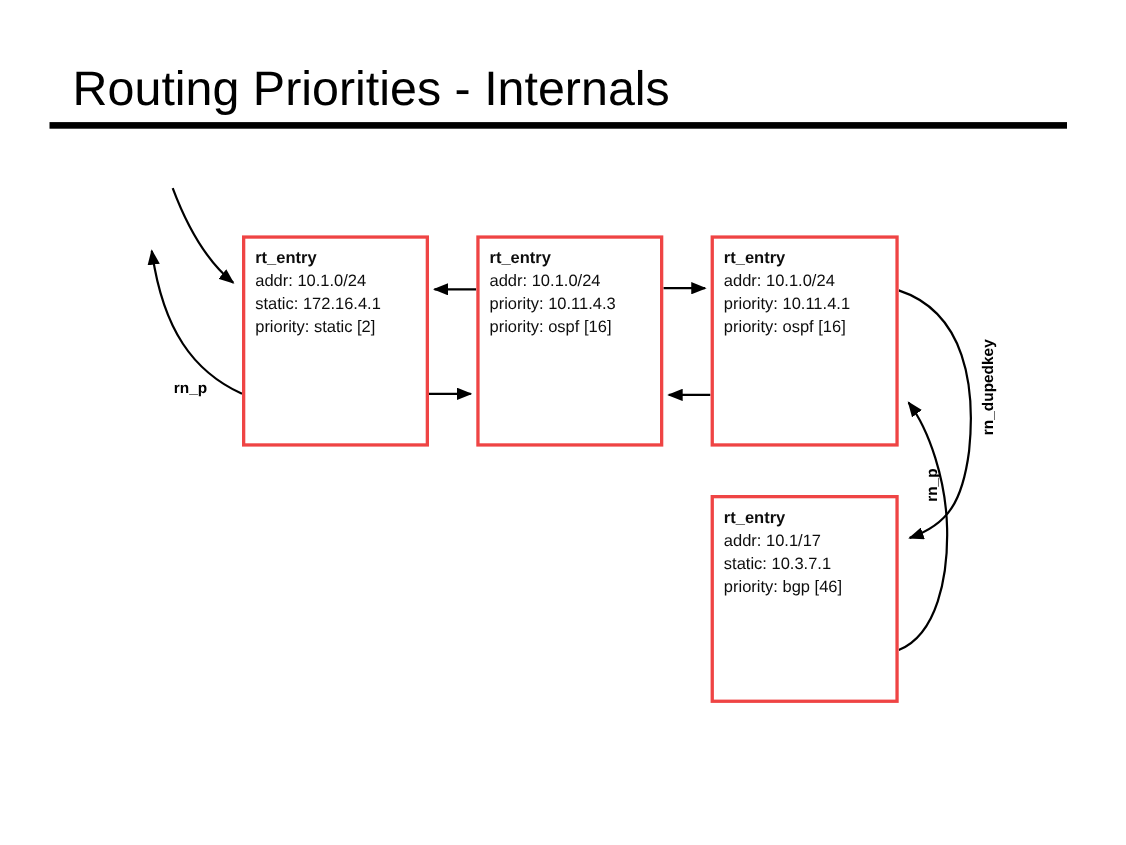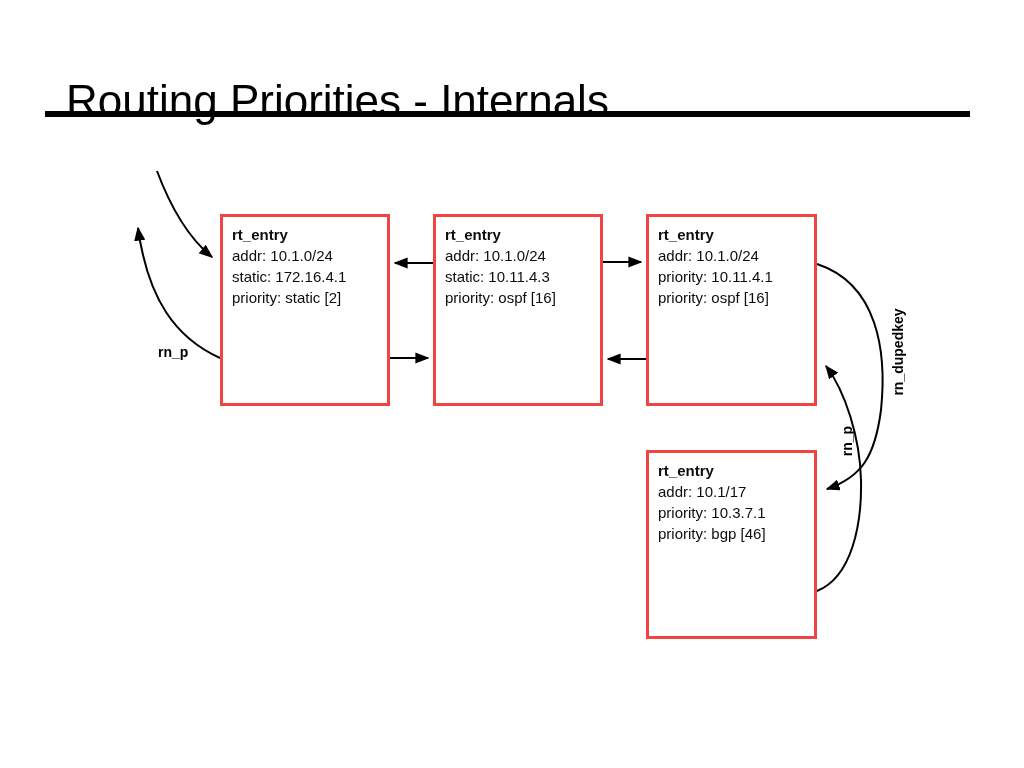--- a/index.html
+++ b/index.html
@@ -11,21 +11,20 @@
     overflow:hidden;
   }
   .slide-title{
     position:absolute;
     left:66px;top:56px;
     font-size:44px;
     font-weight:400;
     color:#000;
     letter-spacing:0px;
     white-space:nowrap;
-    margin-top:20px;
   }
   .title-rule{
     position:absolute;
     left:45px;top:111px;
     width:925px;height:6px;
     background:#000;
   }
   svg.wires{
     position:absolute;left:0;top:0;
     width:1024px;height:768px;
@@ -98,35 +97,35 @@
   <div class="node node1">
     <div class="node-title">rt_entry</div>
     <div>addr: 10.1.0/24</div>
     <div>static: 172.16.4.1</div>
     <div>priority: static [2]</div>
   </div>
 
   <div class="node node2">
     <div class="node-title">rt_entry</div>
     <div>addr: 10.1.0/24</div>
-    <div>static: 10.11.4.3</div>
+    <div>priority: 10.11.4.3</div>
     <div>priority: ospf [16]</div>
   </div>
 
   <div class="node node3">
     <div class="node-title">rt_entry</div>
     <div>addr: 10.1.0/24</div>
     <div>priority: 10.11.4.1</div>
     <div>priority: ospf [16]</div>
   </div>
 
   <div class="node node4">
     <div class="node-title">rt_entry</div>
     <div>addr: 10.1/17</div>
-    <div>priority: 10.3.7.1</div>
+    <div>static: 10.3.7.1</div>
     <div>priority: bgp [46]</div>
   </div>
 
   <div class="edge-label label-rn-p-left">rn_p</div>
   <div class="edge-label label-vertical label-rn-dupedkey">rn_dupedkey</div>
   <div class="edge-label label-vertical label-rn-p-right">rn_p</div>
 
 </div>
 
 </body></html>

